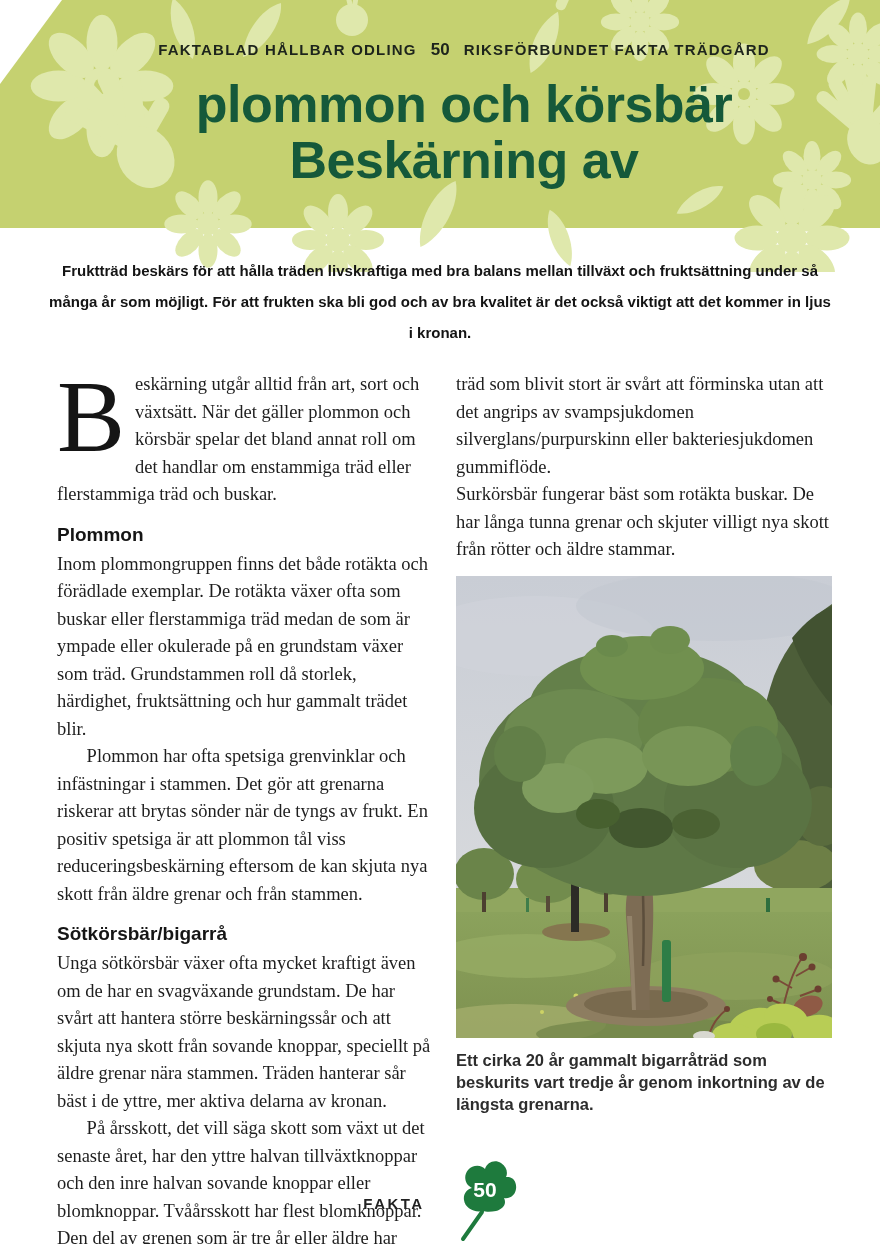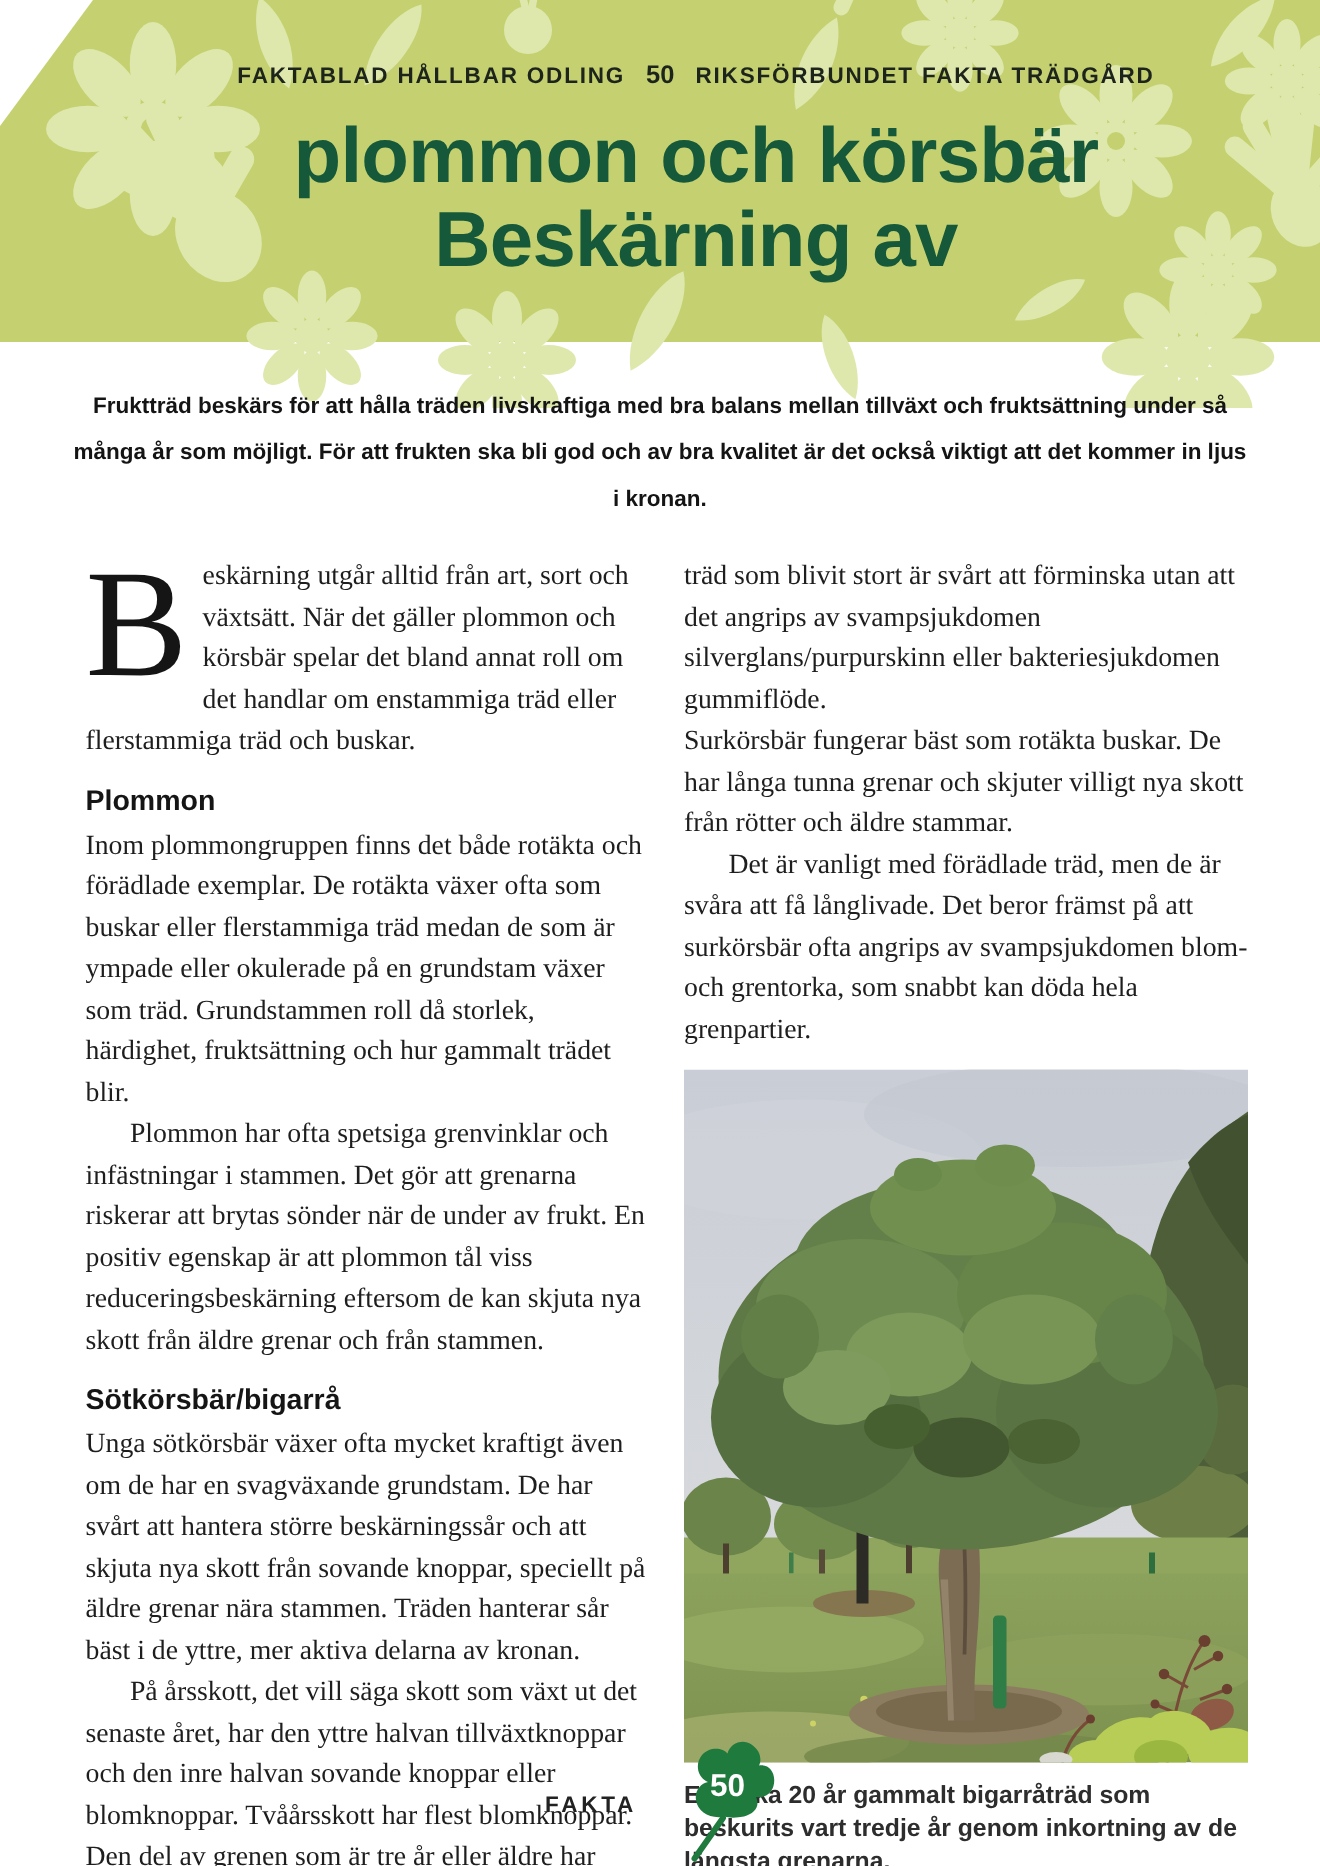--- a/index.html
+++ b/index.html
@@ -154,33 +154,32 @@
 
   <p class="intro">Fruktträd beskärs för att hålla träden livskraftiga med bra balans mellan tillväxt och fruktsättning under så många år som möjligt. För att frukten ska bli god och av bra kvalitet är det också viktigt att det kommer in ljus i kronan.</p>
 
   <main class="columns">
 
     <div class="col col-left">
       <p class="lead"><span class="dropcap">B</span><span>eskärning utgår alltid från art, sort och växtsätt. När det gäller plommon och körsbär spelar det bland annat roll om det handlar om enstammiga träd eller flerstammiga träd och buskar.</span></p>
 
       <h2>Plommon</h2>
       <p>Inom plommongruppen finns det både rotäkta och förädlade exemplar. De rotäkta växer ofta som buskar eller flerstammiga träd medan de som är ympade eller okulerade på en grundstam växer som träd. Grundstammen roll då storlek, härdighet, fruktsättning och hur gammalt trädet blir.</p>
-      <p class="indent">Plommon har ofta spetsiga grenvinklar och infästningar i stammen. Det gör att grenarna riskerar att brytas sönder när de under av frukt. En positiv egenskap är att plommon tål viss reduceringsbeskärning eftersom de kan skjuta nya skott från äldre grenar och från stammen.</p>
+      <p class="indent">Plommon har ofta spetsiga grenvinklar och infästningar i stammen. Det gör att grenarna riskerar att brytas sönder när de tyngs av frukt. En positiv spetsiga är att plommon tål viss reduceringsbeskärning eftersom de kan skjuta nya skott från äldre grenar och från stammen.</p>
 
       <h2>Sötkörsbär/bigarrå</h2>
       <p>Unga sötkörsbär växer ofta mycket kraftigt även om de har en svagväxande grundstam. De har svårt att hantera större beskärningssår och att skjuta nya skott från sovande knoppar, speciellt på äldre grenar nära stammen. Träden hanterar sår bäst i de yttre, mer aktiva delarna av kronan.</p>
       <p class="indent">På årsskott, det vill säga skott som växt ut det senaste året, har den yttre halvan tillväxtknoppar och den inre halvan sovande knoppar eller blomknoppar. Tvåårsskott har flest blomknoppar. Den del av grenen som är tre år eller äldre har sovande knoppar som sällan vaknar.</p>
 
     </div>
 
     <div class="col col-right">
       <p>träd som blivit stort är svårt att förminska utan att det angrips av svampsjukdomen silverglans/purpurskinn eller bakteriesjukdomen gummiflöde.</p>
 
       <p>Surkörsbär fungerar bäst som rotäkta buskar. De har långa tunna grenar och skjuter villigt nya skott från rötter och äldre stammar.</p>
-      <p class="indent">Det är vanligt med förädlade träd, men de är svåra att få långlivade. Det beror främst på att surkörsbär ofta angrips av svampsjukdomen blom- och grentorka, som snabbt kan döda hela grenpartier.</p>
 
       <figure>
         <svg class="photo" viewBox="0 0 376 462" preserveAspectRatio="none" aria-hidden="true">
           <defs>
             <linearGradient id="sky" x1="0" y1="0" x2="0" y2="1">
               <stop offset="0" stop-color="#c9cdd5"></stop>
               <stop offset="1" stop-color="#d8dadd"></stop>
             </linearGradient>
             <linearGradient id="lawn" x1="0" y1="0" x2="0" y2="1">
               <stop offset="0" stop-color="#8ba25c"></stop>

